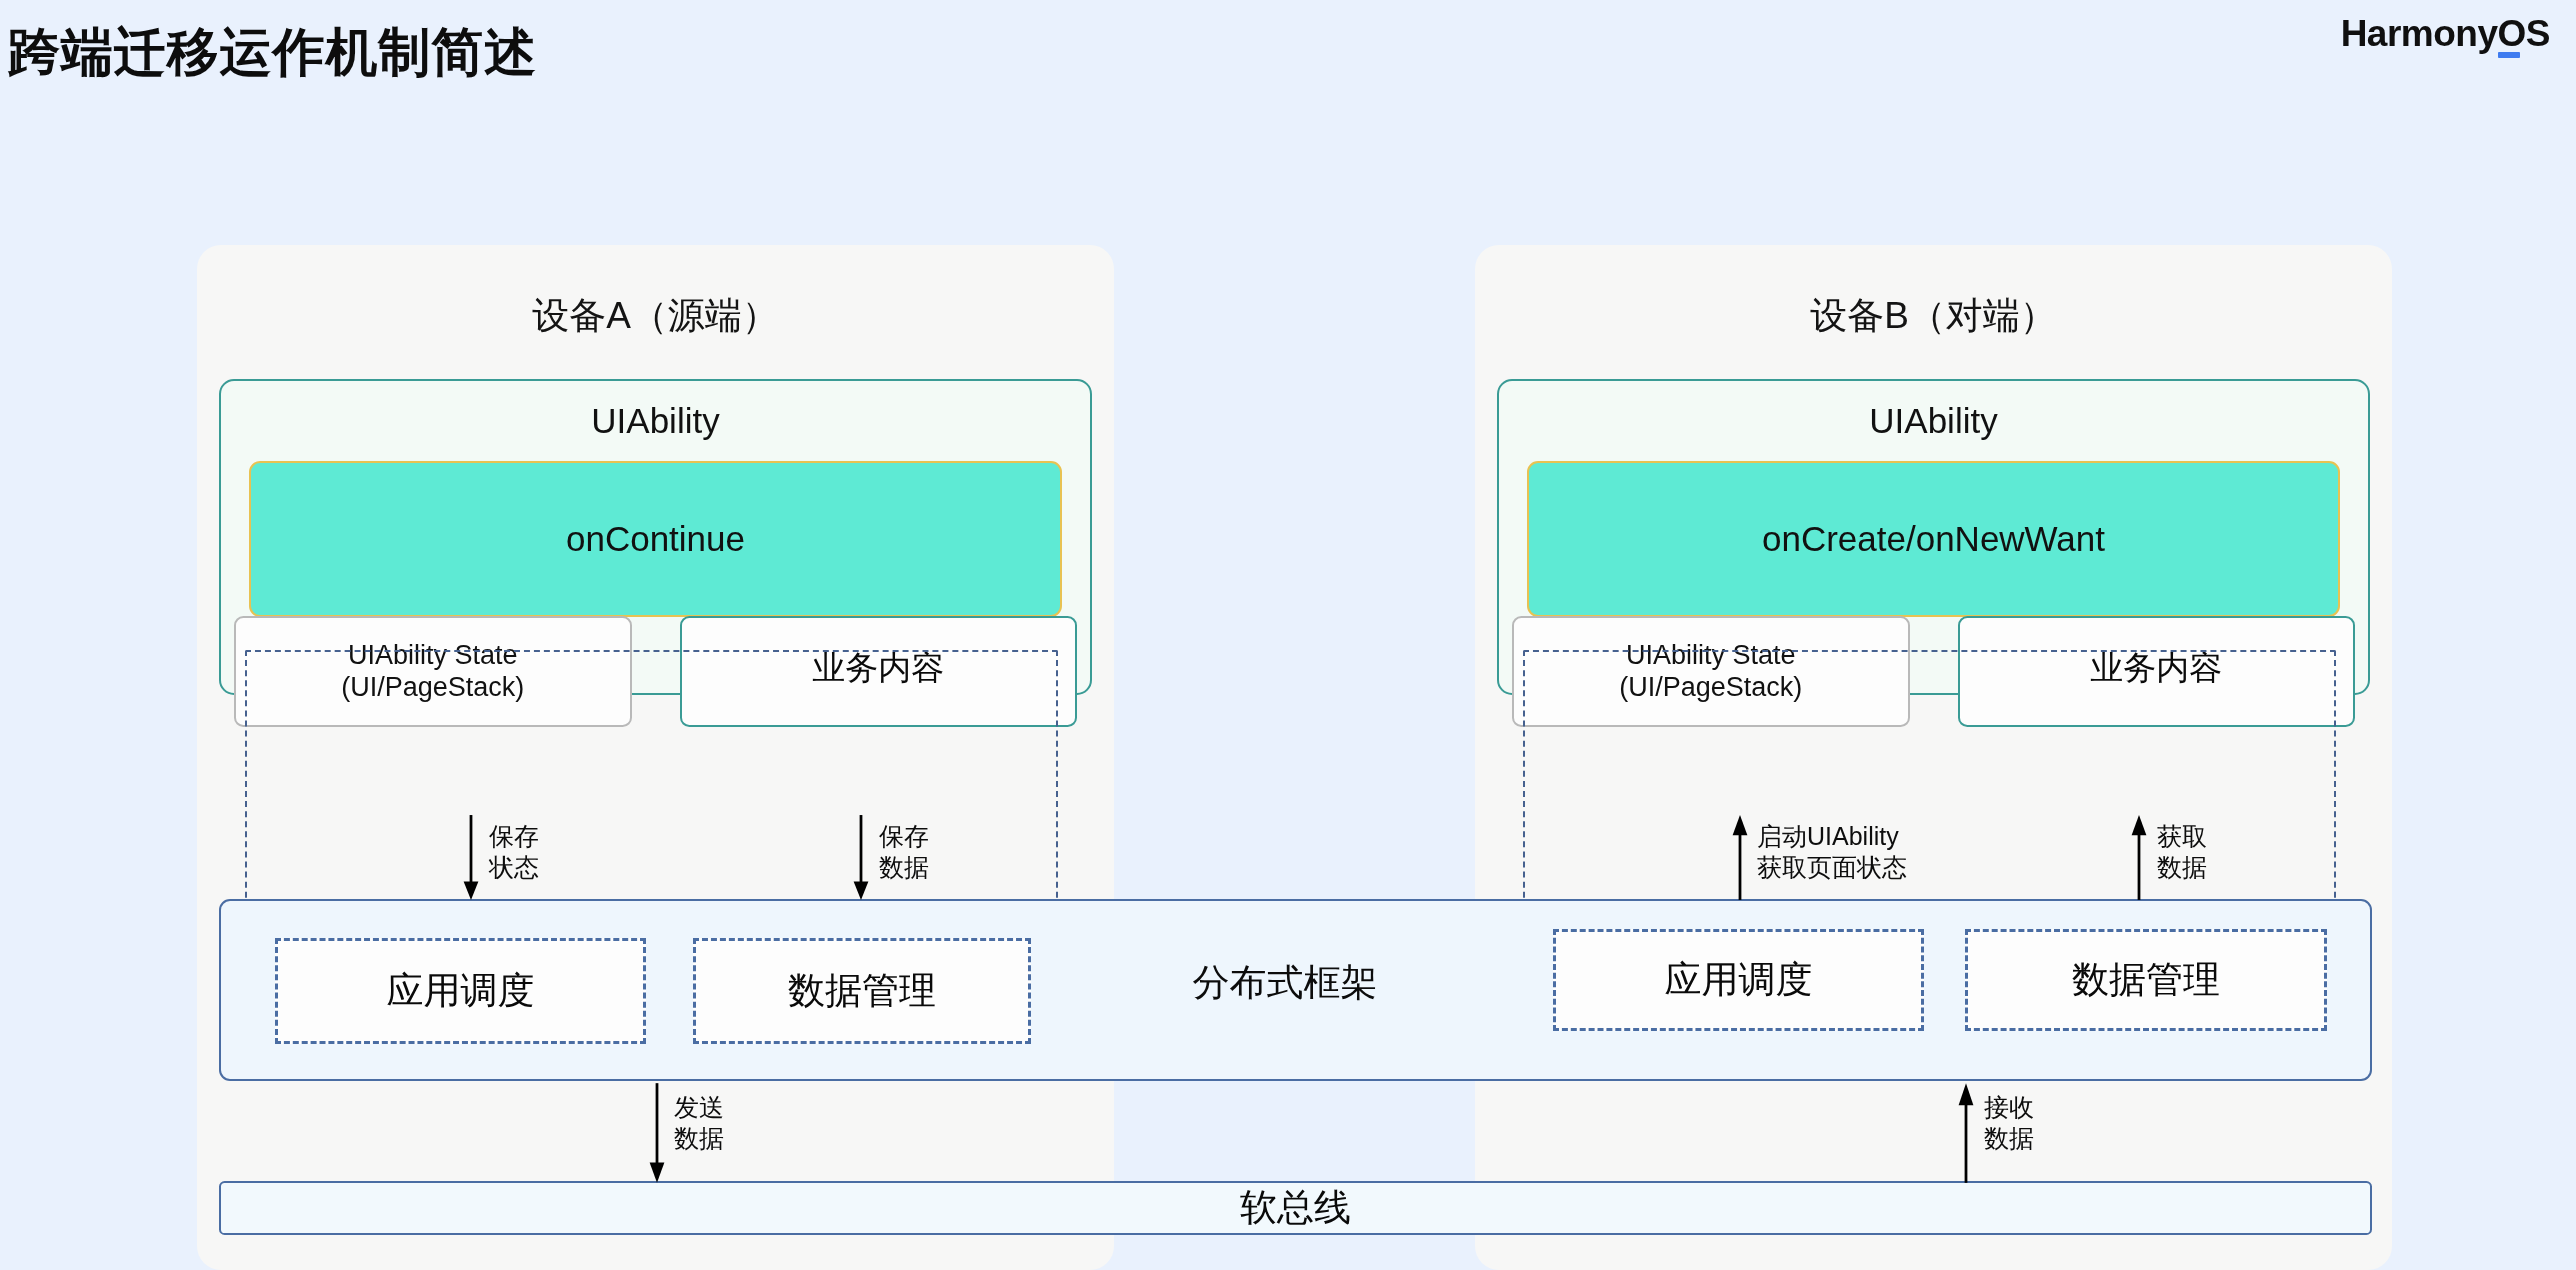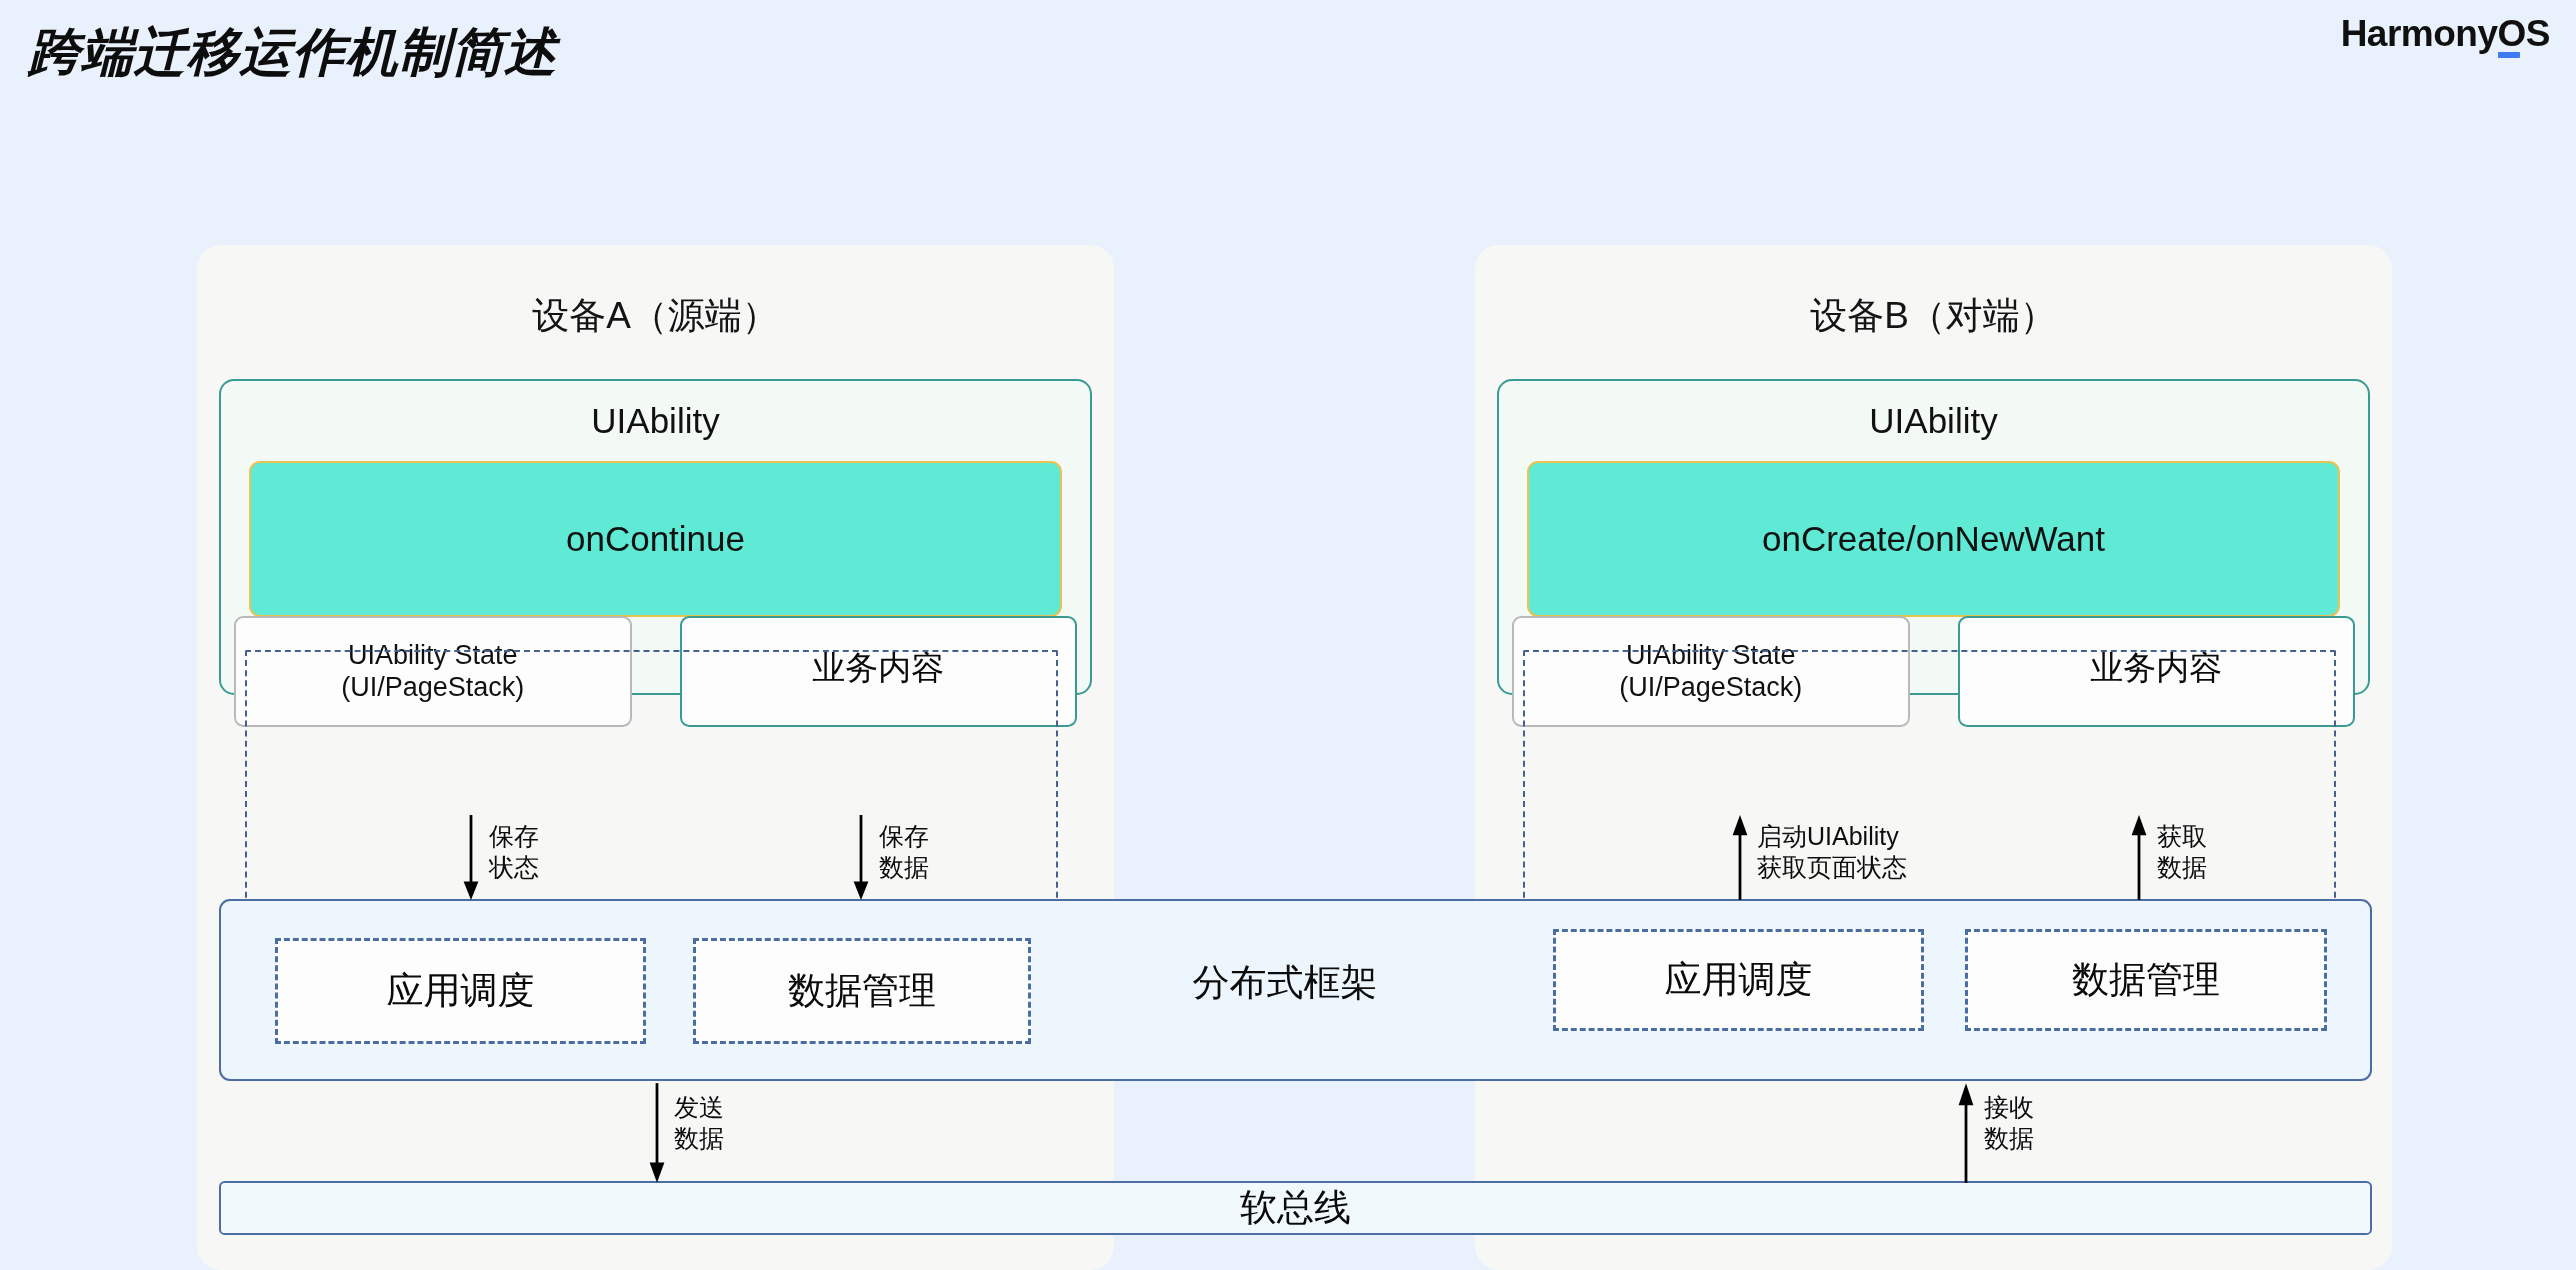--- a/index.html
+++ b/index.html
@@ -12,29 +12,28 @@
     background: #e9f1fd;
     font-family: "Liberation Sans", "DejaVu Sans", sans-serif;
     color: #000;
     overflow: hidden;
     position: relative;
   }
 
   
   #page-title {
     position: absolute;
-    left: 28px;
+    left: 8px;
     top: 20.4px;
     font-size: 52px;
     font-weight: 700;
     letter-spacing: 0.9px;
     line-height: 1.25;
     color: #0d0d0d;
     white-space: nowrap;
-    font-style: italic;
   }
   #brand-logo {
     position: absolute;
     right: 26px;
     top: 13px;
     font-size: 37px;
     font-weight: 700;
     letter-spacing: -0.5px;
     color: #101010;
     white-space: nowrap;

